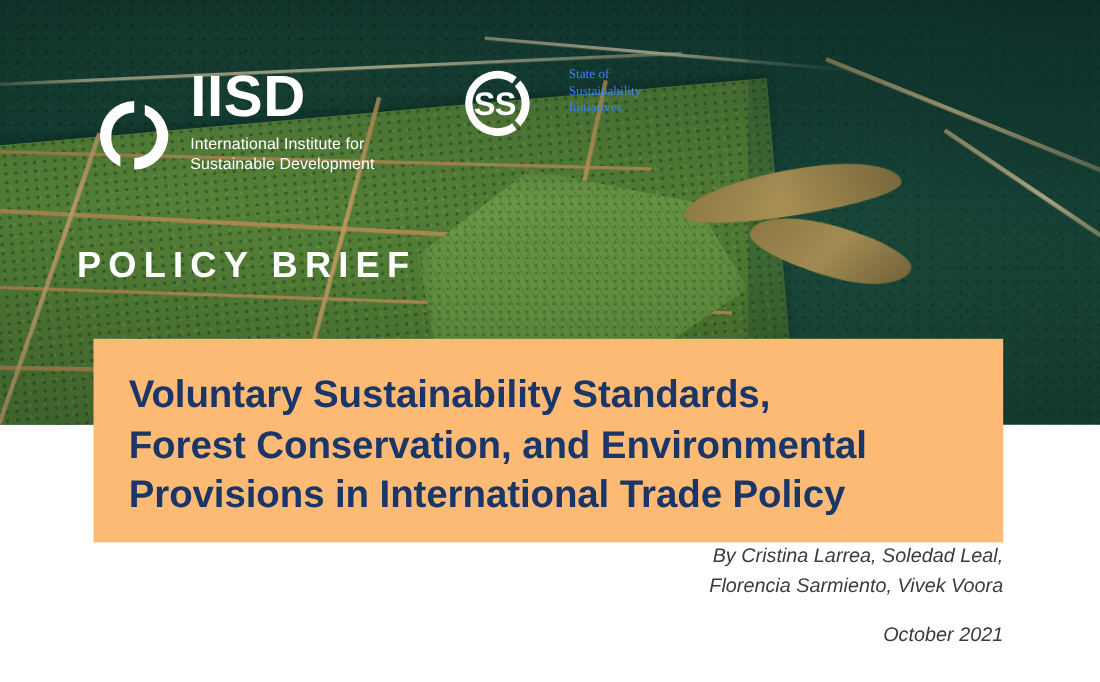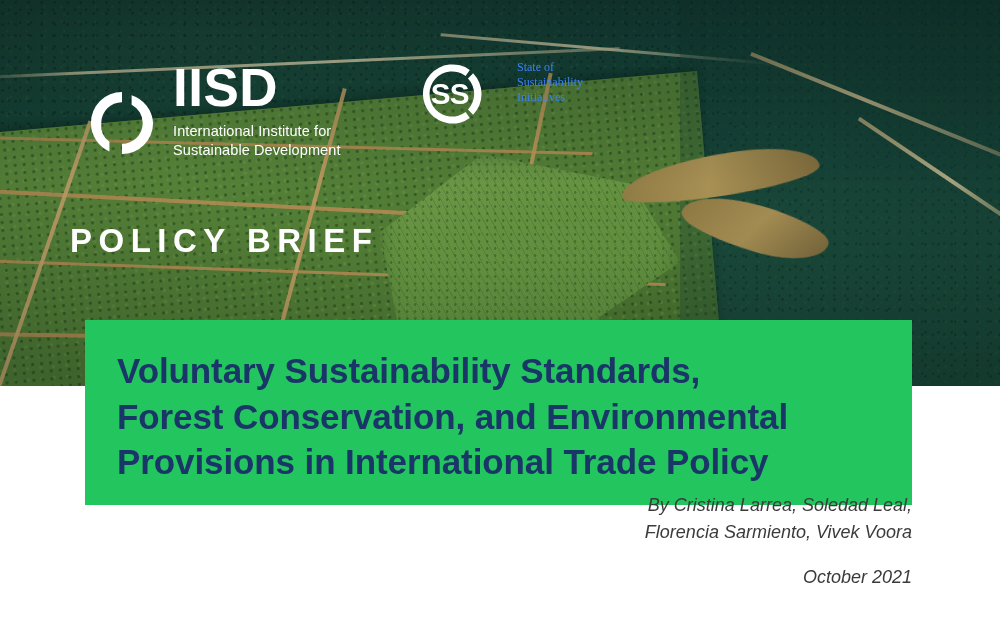--- a/index.html
+++ b/index.html
@@ -219,24 +219,24 @@
     font-size:33px;
     font-weight:700;
     letter-spacing:6.5px;
     color:#ffffff;
     text-transform:uppercase;
   }
 
   
   .title-card {
     position:absolute;
-    left:85px; top:320px;
+    left:85px; top:308px;
     width:827px;
     min-height:170px;
-    background:#22c55e;
+    background:#fdba74;
     z-index:8;
     padding:28px 40px 20px 32px;
   }
 
   .doc-title {
     font-size:35px;
     font-weight:700;
     line-height:1.30;
     letter-spacing:-.1px;
     color:#1a3668;

